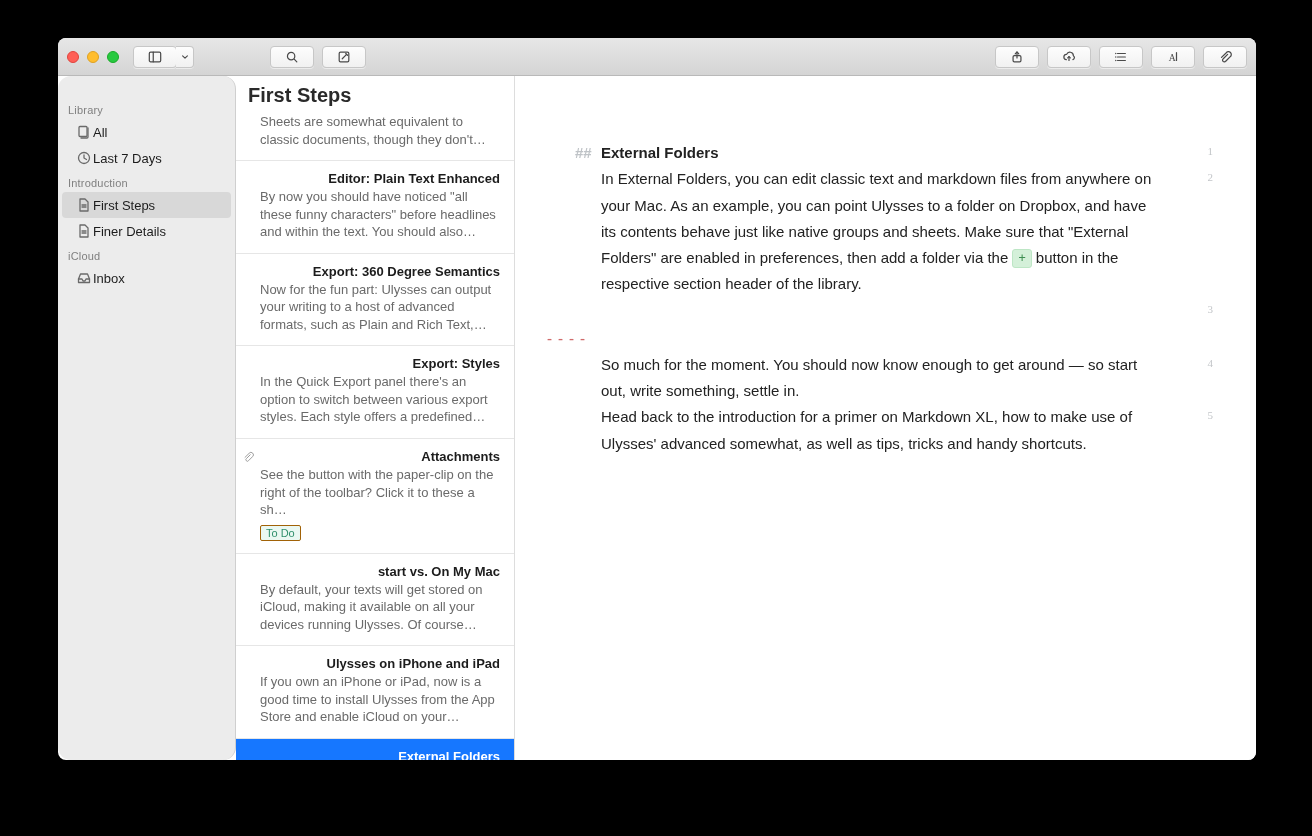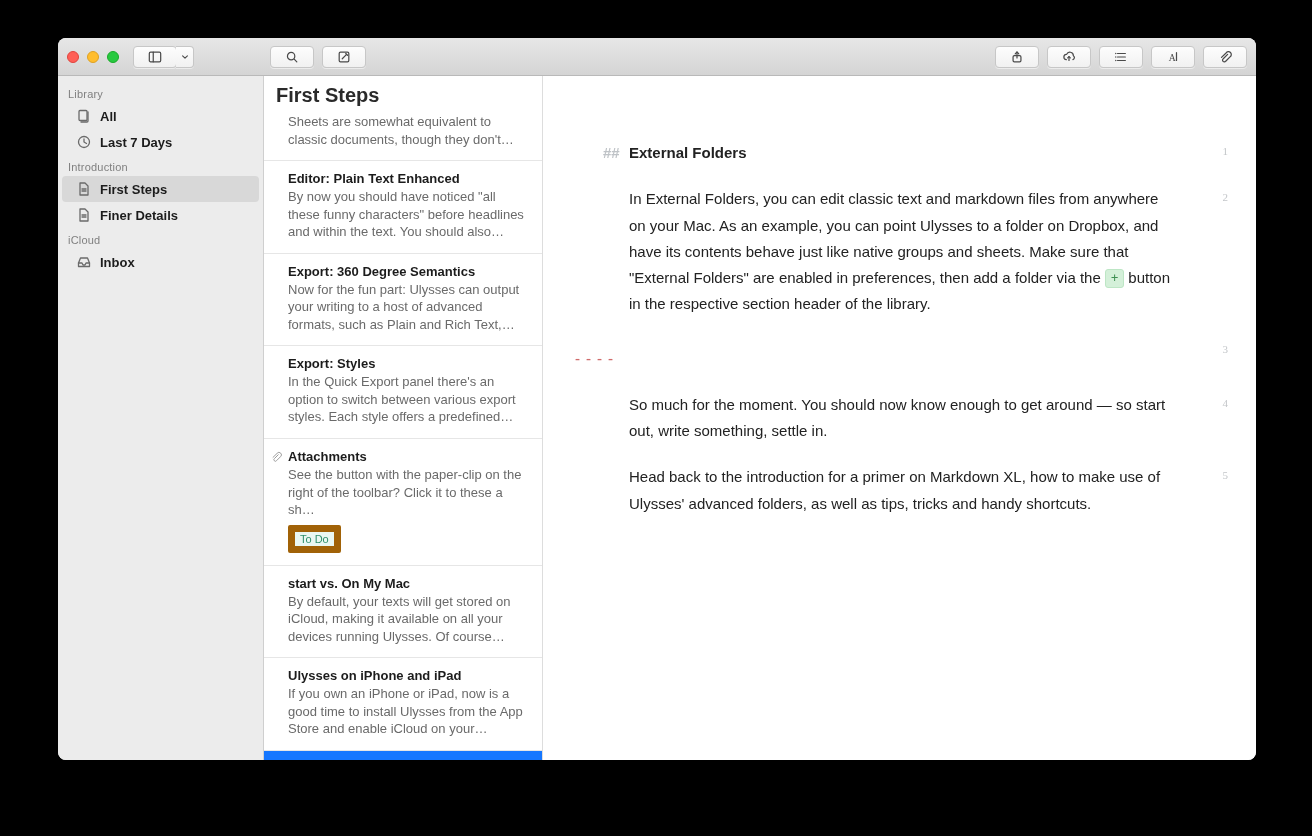--- a/index.html
+++ b/index.html
@@ -50,33 +50,33 @@
 }
 .seg-btn { width: 44px; }
 .tool-btn { width: 44px; }
 .chev { width: 18px; border-left: none; border-top-left-radius: 0; border-bottom-left-radius: 0; margin-left: -1px; }
 .tb-spacer { flex: 1; }
 .icon-svg { width: 14px; height: 14px; }
 .icon-stroke { stroke: #4a4a4a; stroke-width: 1.4; fill: none; stroke-linecap: round; stroke-linejoin: round; }
 .icon-fill { fill: #4a4a4a; }
 .content { flex: 1; display: flex; min-height: 0; }
 .sidebar {
-  width: 206px;
+  width: 178px;
   background: #ececec;
   border-right: 1px solid #cfcfcf;
-  padding-top: 6px;
+  padding-top: 22px;
   font-size: 13px;
   overflow: auto;
+  border-radius: 13px;
 }
 .sb-section { color: #808080; font-size: 11px; padding: 6px 10px 3px; letter-spacing: .2px; }
 .sb-item {
-  display: flex; align-items: center; gap: 8px;
+  display: flex; align-items: center; gap: 1px;
   padding: 4px 10px 4px 18px; height: 26px;
   color: #1c1c1c;
-  font-weight: bold;
 }
 .sb-item.selected { background: #d8d8d8; border-radius: 4px; margin: 0 4px; padding-left: 14px; }
 .sb-icon { width: 16px; height: 16px; position: relative; }
 .sb-icon svg { width: 16px; height: 16px; }
 .sb-stroke { stroke: #6a6a6a; stroke-width: 1.3; fill: none; stroke-linecap: round; stroke-linejoin: round; }
 .list {
   width: 279px;
   background: #fff;
   border-right: 1px solid #ddd;
   display: flex; flex-direction: column;
@@ -85,42 +85,42 @@
   font-size: 20px; font-weight: 700; color: #2a2a2a;
   padding: 8px 12px 6px;
 }
 .list-scroll { overflow: auto; flex: 1; }
 .sheet {
   padding: 10px 14px 12px 24px;
   border-bottom: 1px solid #e6e6e6;
   position: relative;
 }
 .sheet.selected { background: #1677ff; color: #fff; }
-.sheet-title { font-size: 13px; font-weight: 700; color: #1c1c1c; margin-bottom: 2px; white-space: nowrap; overflow: hidden; text-overflow: ellipsis; }
+.sheet-title { font-size: 13px; font-weight: 700; color: #1c1c1c; margin-bottom: 2px; white-space: nowrap; overflow: hidden; text-overflow: ellipsis; text-align: right; }
 .sheet.selected .sheet-title { color: #fff; }
 .sheet-snip { font-size: 13px; color: #6a6a6a; line-height: 1.35;
   display: -webkit-box; -webkit-line-clamp: 3; -webkit-box-orient: vertical; overflow: hidden; }
 .sheet.first .sheet-snip { -webkit-line-clamp: 2; padding-top: 0; }
 .sheet.first { padding-top: 0; }
 .sheet .clip { position: absolute; left: 6px; top: 10px; }
 .sheet .clip svg { width: 12px; height: 12px; }
 .tag {
   display: inline-block; font-size: 11px; padding: 1px 5px;
-  border: 7px solid #a16207; color: #2f8f6b; border-radius: 2px;
+  border: 1px solid #a16207; color: #2f8f6b; border-radius: 2px;
   background: #eaf8f2; margin-top: 6px;
 }
 .editor {
   flex: 1; background: #fff; position: relative; overflow: auto;
   padding: 64px 80px 40px 60px;
   font-size: 15px; color: #222; line-height: 1.75;
 }
 .ed-block { position: relative; max-width: 560px; margin-left: 26px; }
 .ed-heading { font-weight: 700; font-size: 15px; display: inline; }
 .hash { color: #bfc3c7; font-weight: 600; position: absolute; left: -26px; }
-.ed-p { margin-top: 20px; }
+.ed-p { }
 .plus-pill {
   display: inline-block; background: #d4f0d9; color: #3f8f52;
   border: 1px solid #bde6c5;
   border-radius: 3px; padding: 0 5px; font-family: Menlo, monospace; font-size: 12px;
   line-height: 1.4; position: relative; top: -1px;
 }
 .rule {
   font-family: Menlo, monospace; color: #d06a6a; letter-spacing: 2px;
   margin-top: 28px; margin-left: -30px;
 }
@@ -299,18 +299,18 @@
       </div>
       <div class="ed-block ed-p">
         <span class="para-num">3</span>
       </div>
       <div class="rule">----</div>
       <div class="ed-block ed-p">
         <span>So much for the moment. You should now know enough to get around — so start out, write something, settle in.</span>
         <span class="para-num">4</span>
       </div>
       <div class="ed-block ed-p">
-        <span>Head back to the introduction for a primer on Markdown XL, how to make use of Ulysses' advanced folders, as well as tips, tricks and handy shortcuts.</span>
+        <span>Head back to the introduction for a primer on Markdown XL, how to make use of Ulysses' advanced somewhat, as well as tips, tricks and handy shortcuts.</span>
         <span class="para-num">5</span>
       </div>
     </div>
   </div>
 </div>
 
 </body></html>

